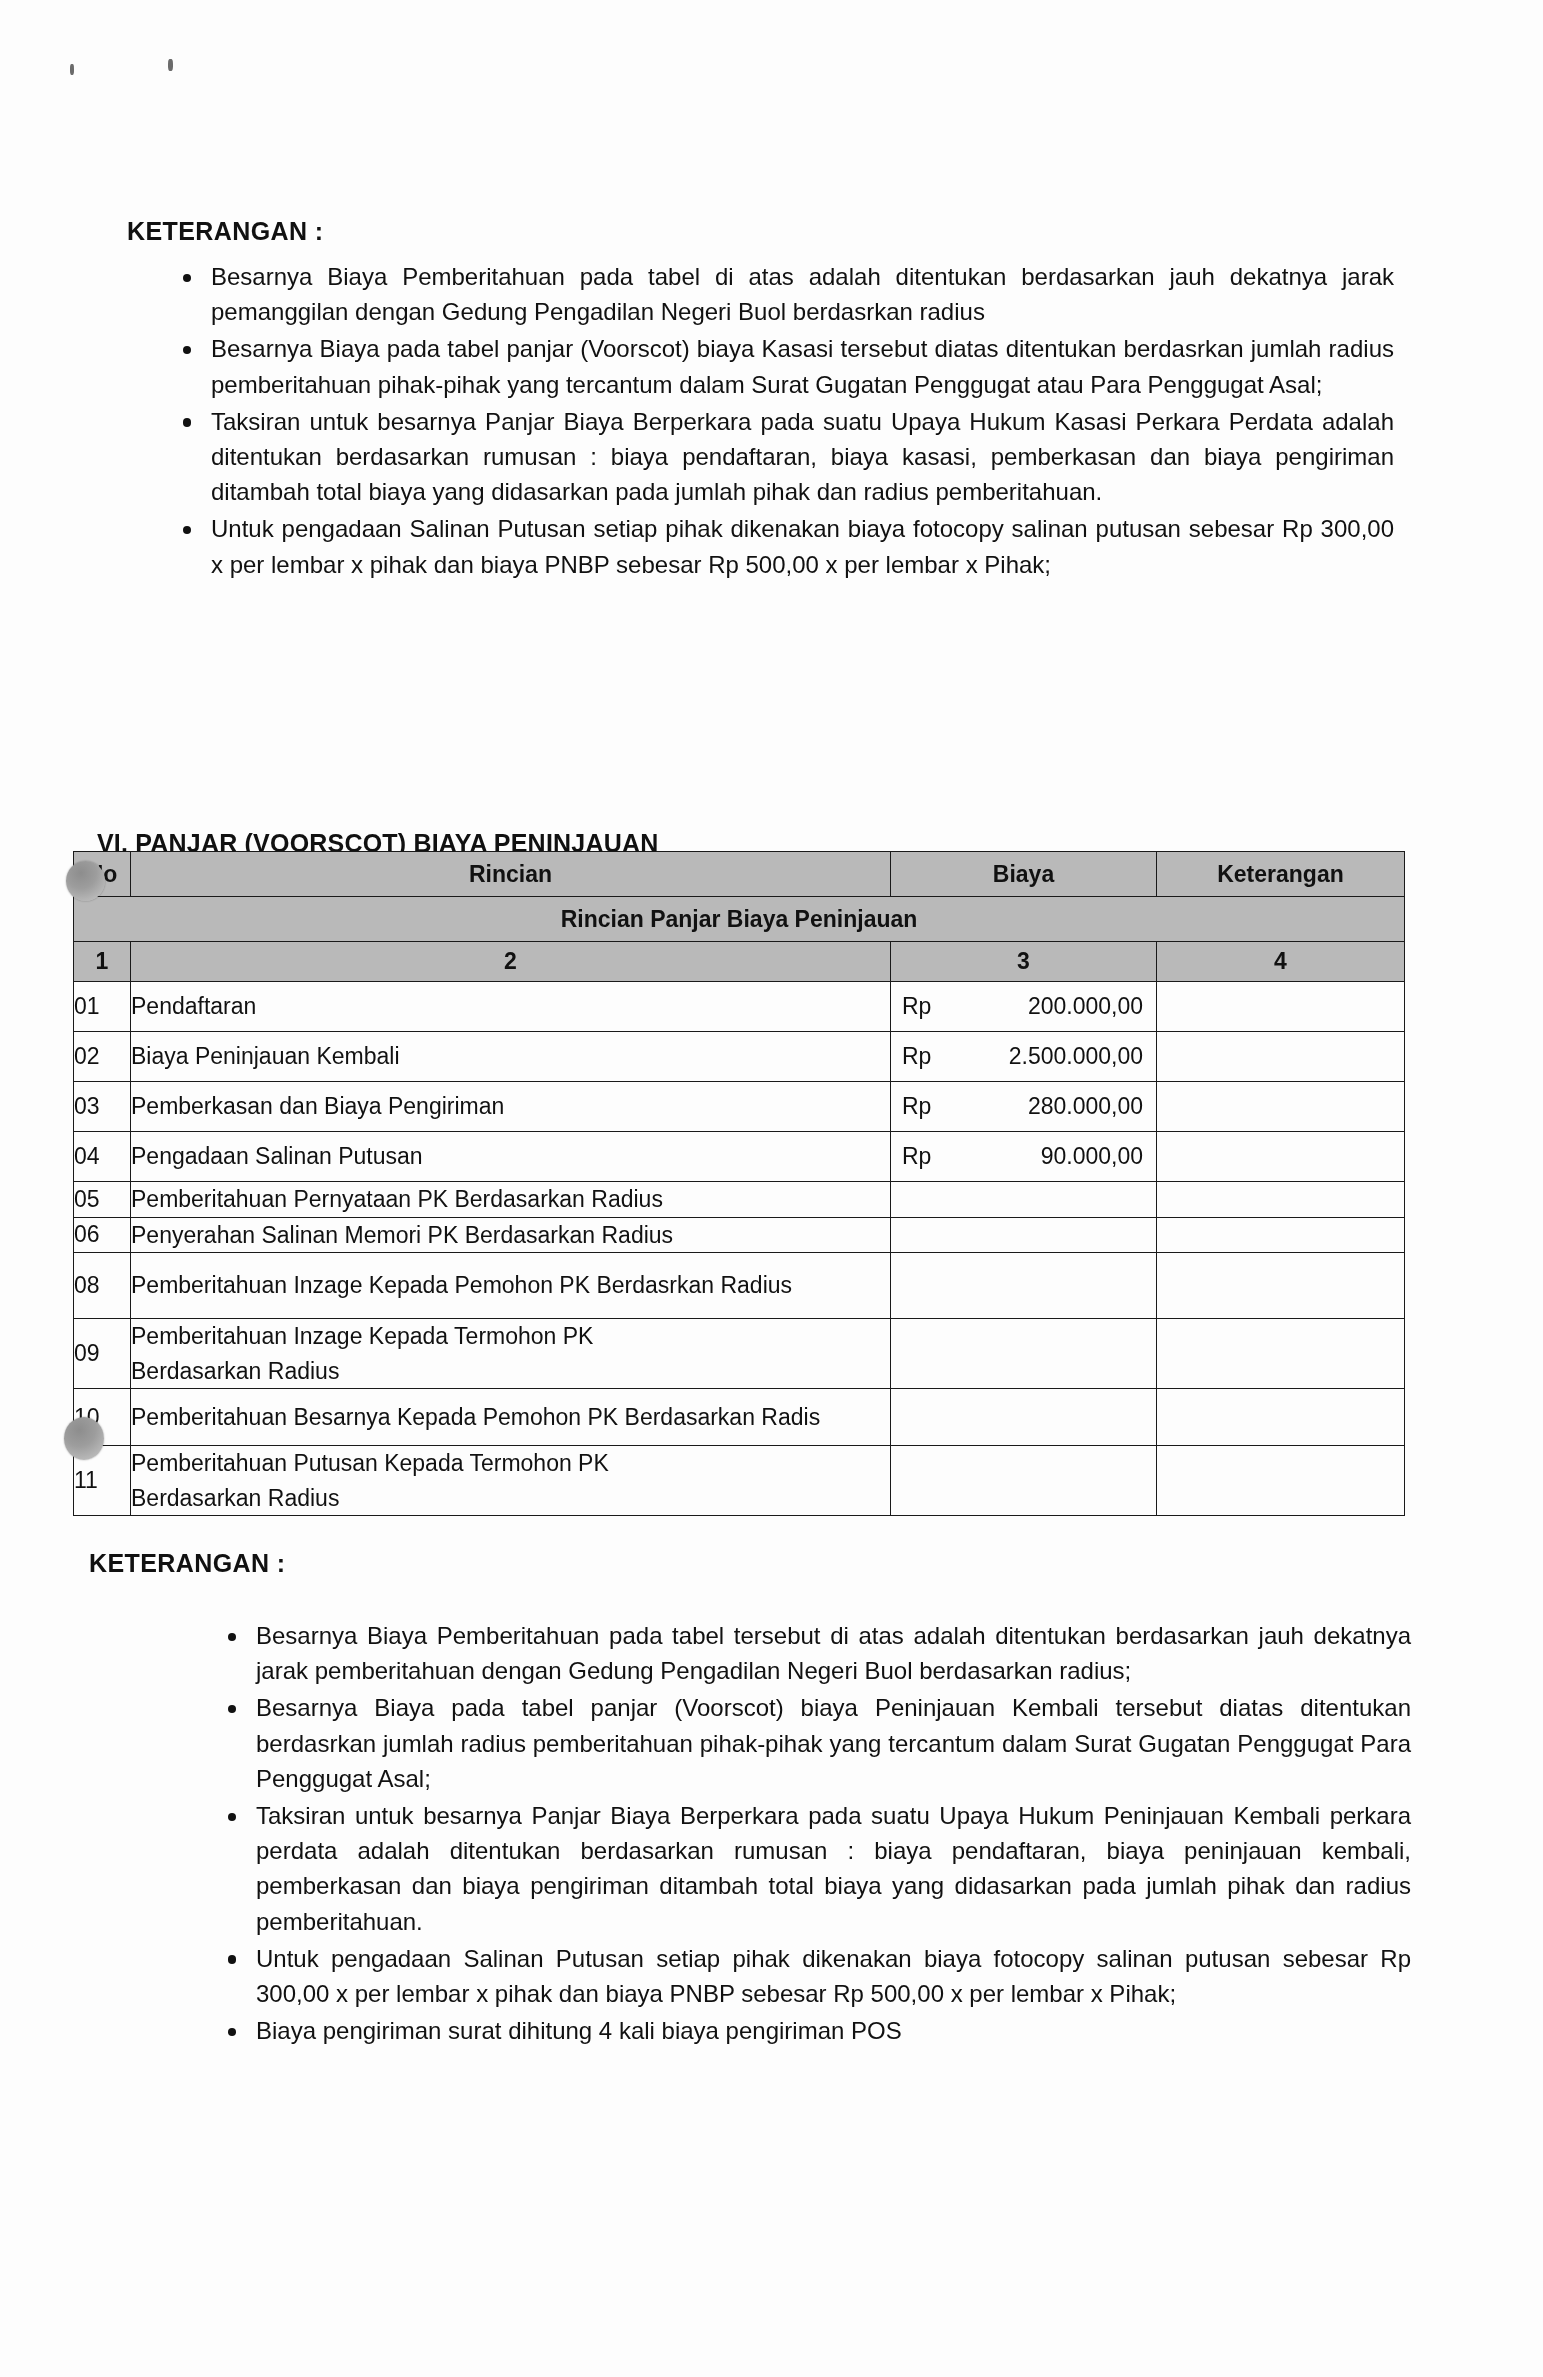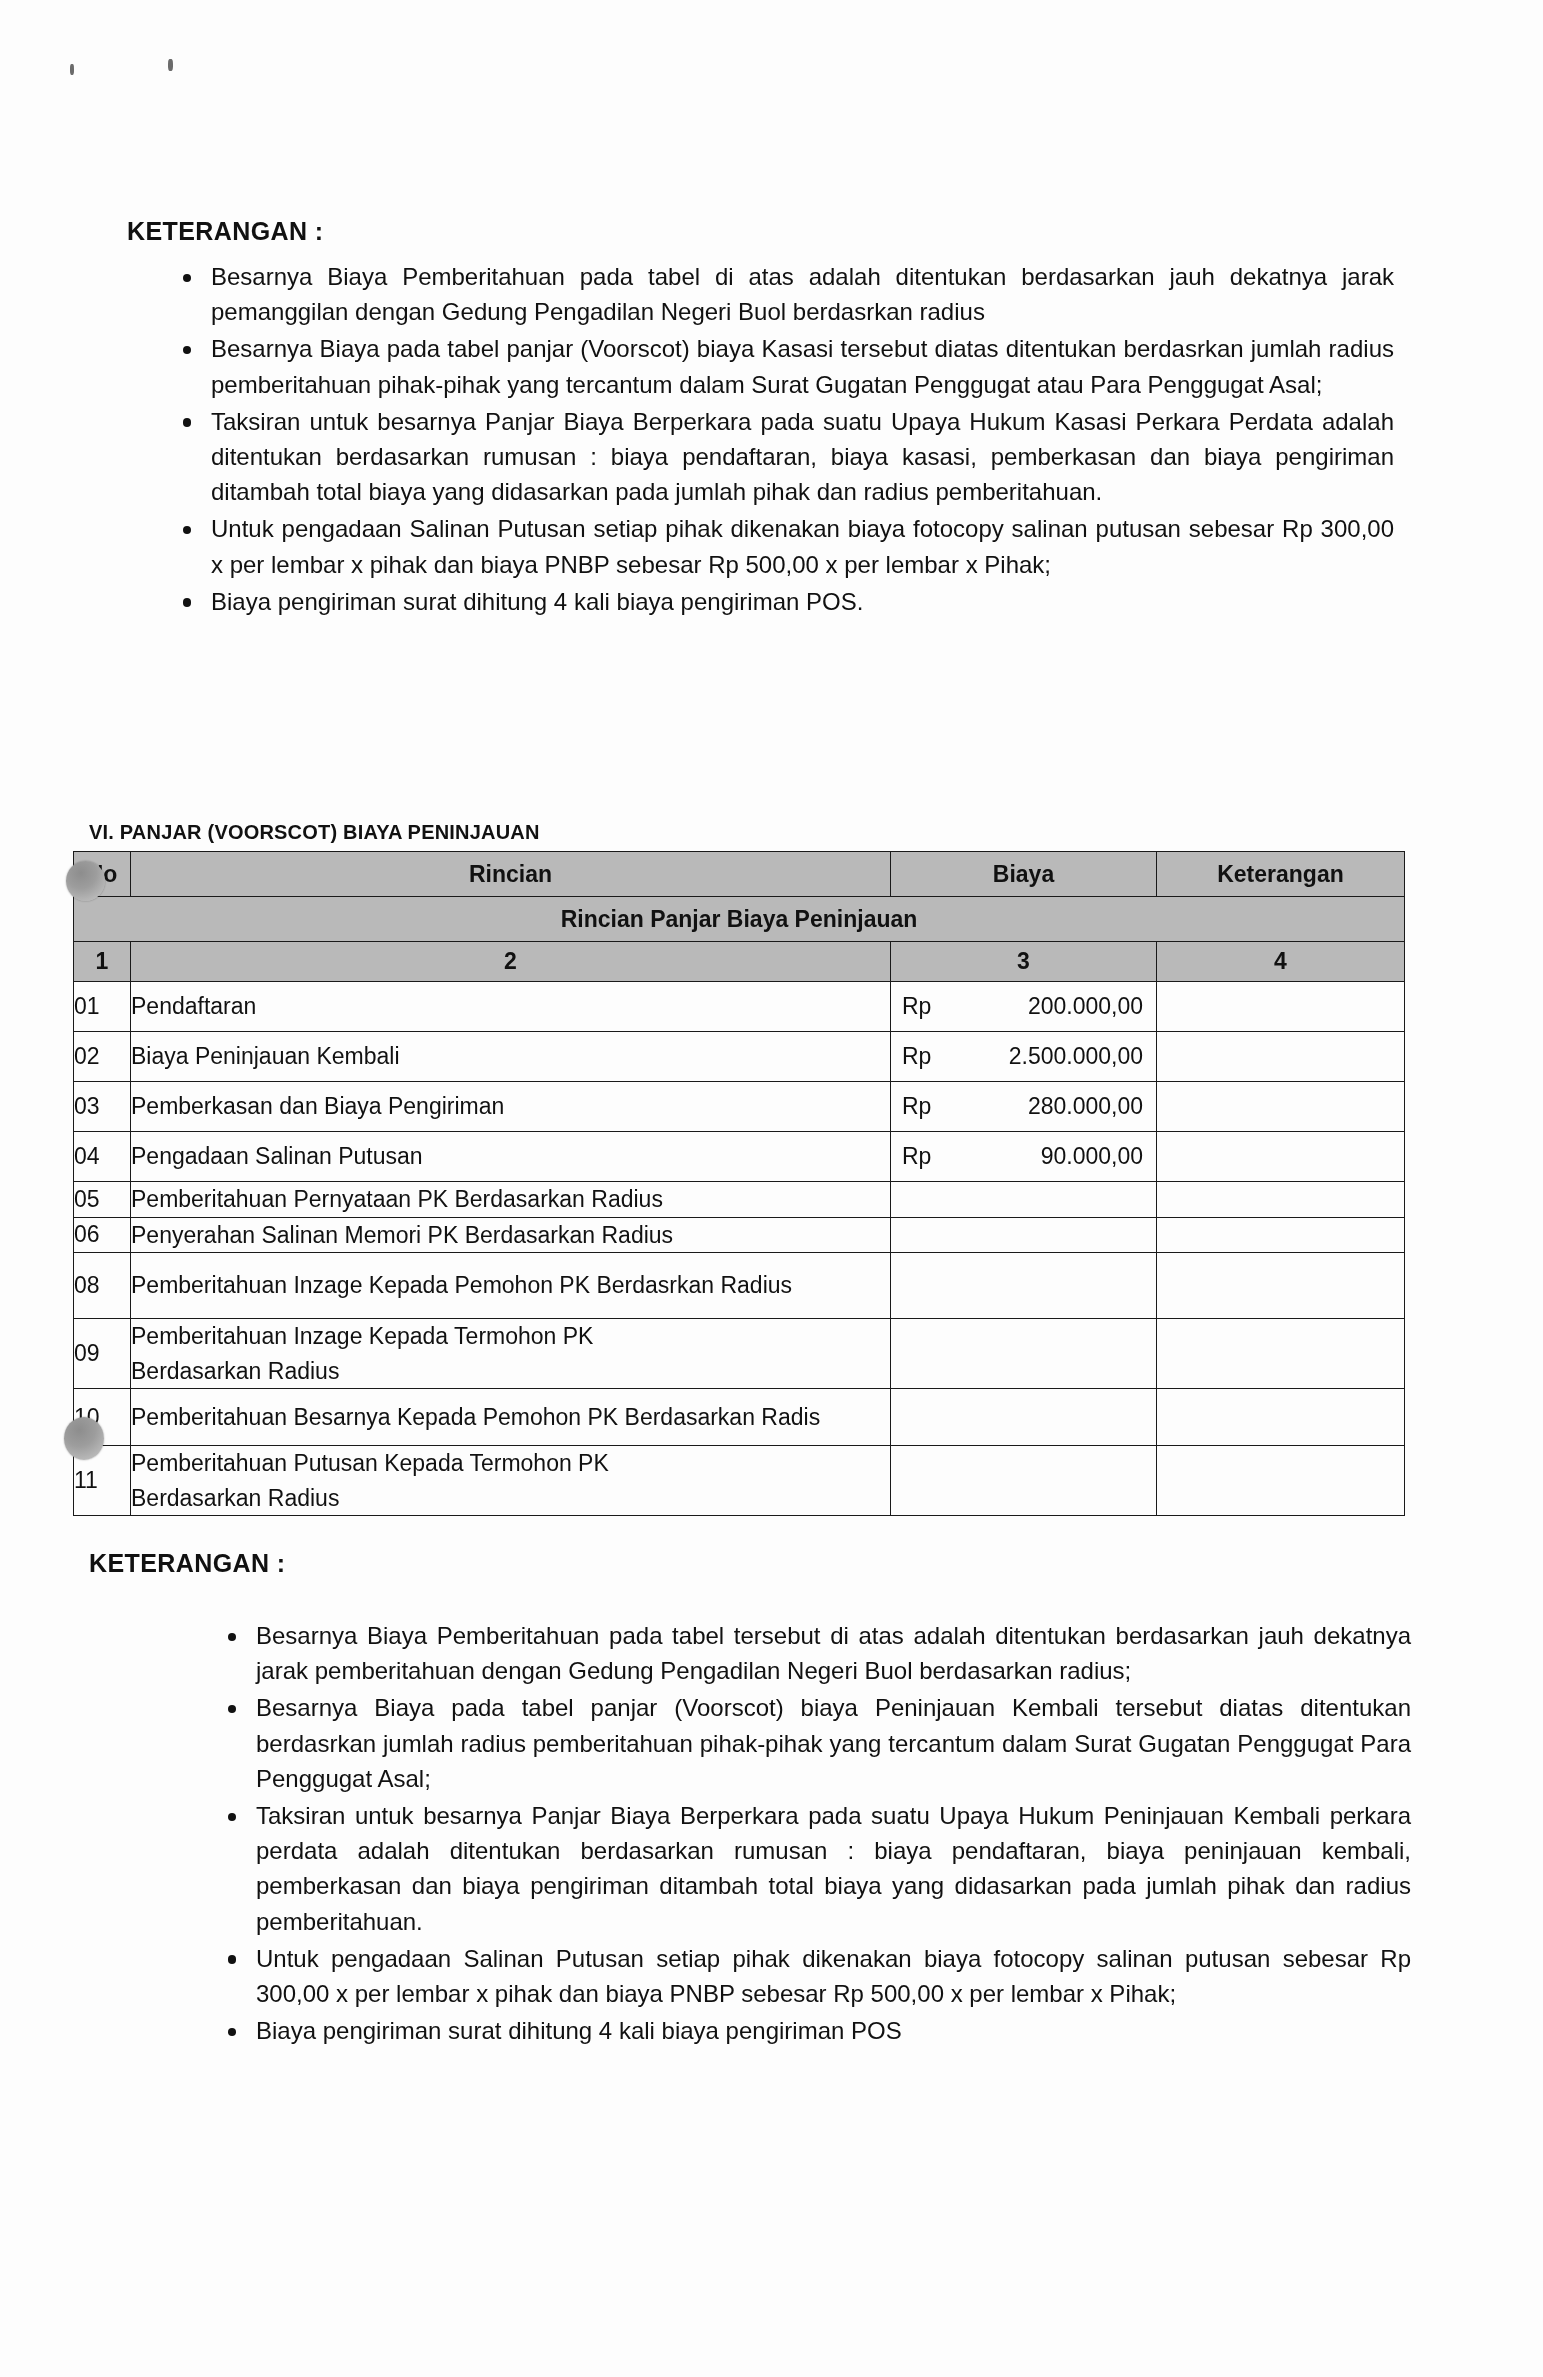--- a/index.html
+++ b/index.html
@@ -31,24 +31,24 @@
 
   
   .keterangan-head {
     font-size: 25px;
     font-weight: bold;
     letter-spacing: 0.4px;
     margin: 8px;
     padding: 0;
   }
   .section-head {
-    font-size: 20px;
+    font-size: 25px;
     font-weight: bold;
     letter-spacing: 0.2px;
-    margin: 8px;
+    margin: 16px;
   }
 
   
   ul.bullets {
     list-style: none;
     margin: 0;
     padding: 0;
   }
   ul.bullets li {
     position: relative;
@@ -137,21 +137,20 @@
   <div class="speck a"></div>
   <div class="speck b"></div>
 
   <div style="position:absolute; left:119px; top:209px; width:1295px;">
     <div class="keterangan-head">KETERANGAN :</div>
     <ul class="bullets" style="margin-top:13px; width:1231px; margin-left:44px;">
       <li>Besarnya Biaya  Pemberitahuan pada tabel di atas adalah ditentukan berdasarkan jauh dekatnya     jarak  pemanggilan  dengan  Gedung  Pengadilan  Negeri  Buol berdasrkan radius</li>
       <li>Besarnya Biaya pada tabel panjar (Voorscot) biaya Kasasi tersebut diatas ditentukan berdasrkan jumlah radius pemberitahuan pihak-pihak yang tercantum dalam Surat Gugatan Penggugat atau Para Penggugat Asal;</li>
       <li>Taksiran untuk besarnya  Panjar Biaya Berperkara  pada suatu Upaya Hukum Kasasi Perkara Perdata adalah ditentukan berdasarkan rumusan : biaya pendaftaran, biaya kasasi, pemberkasan dan biaya pengiriman ditambah total biaya  yang didasarkan pada jumlah pihak dan radius pemberitahuan.</li>
       <li>Untuk pengadaan Salinan Putusan setiap pihak dikenakan biaya fotocopy salinan putusan sebesar Rp 300,00 x per lembar x pihak dan biaya PNBP sebesar Rp 500,00 x per lembar x Pihak;</li>
-      <li>Biaya pengiriman surat dihitung 4 kali biaya pengiriman POS.</li>
     </ul>
   </div>
 
   <div style="position:absolute; left:81px; top:813px;" class="section-head">VI. PANJAR (VOORSCOT) BIAYA PENINJAUAN</div>
 
   <div style="position:absolute; left:73px; top:851px;">
     <table class="fees">
       <colgroup>
         <col style="width:57px">
         <col style="width:760px">

